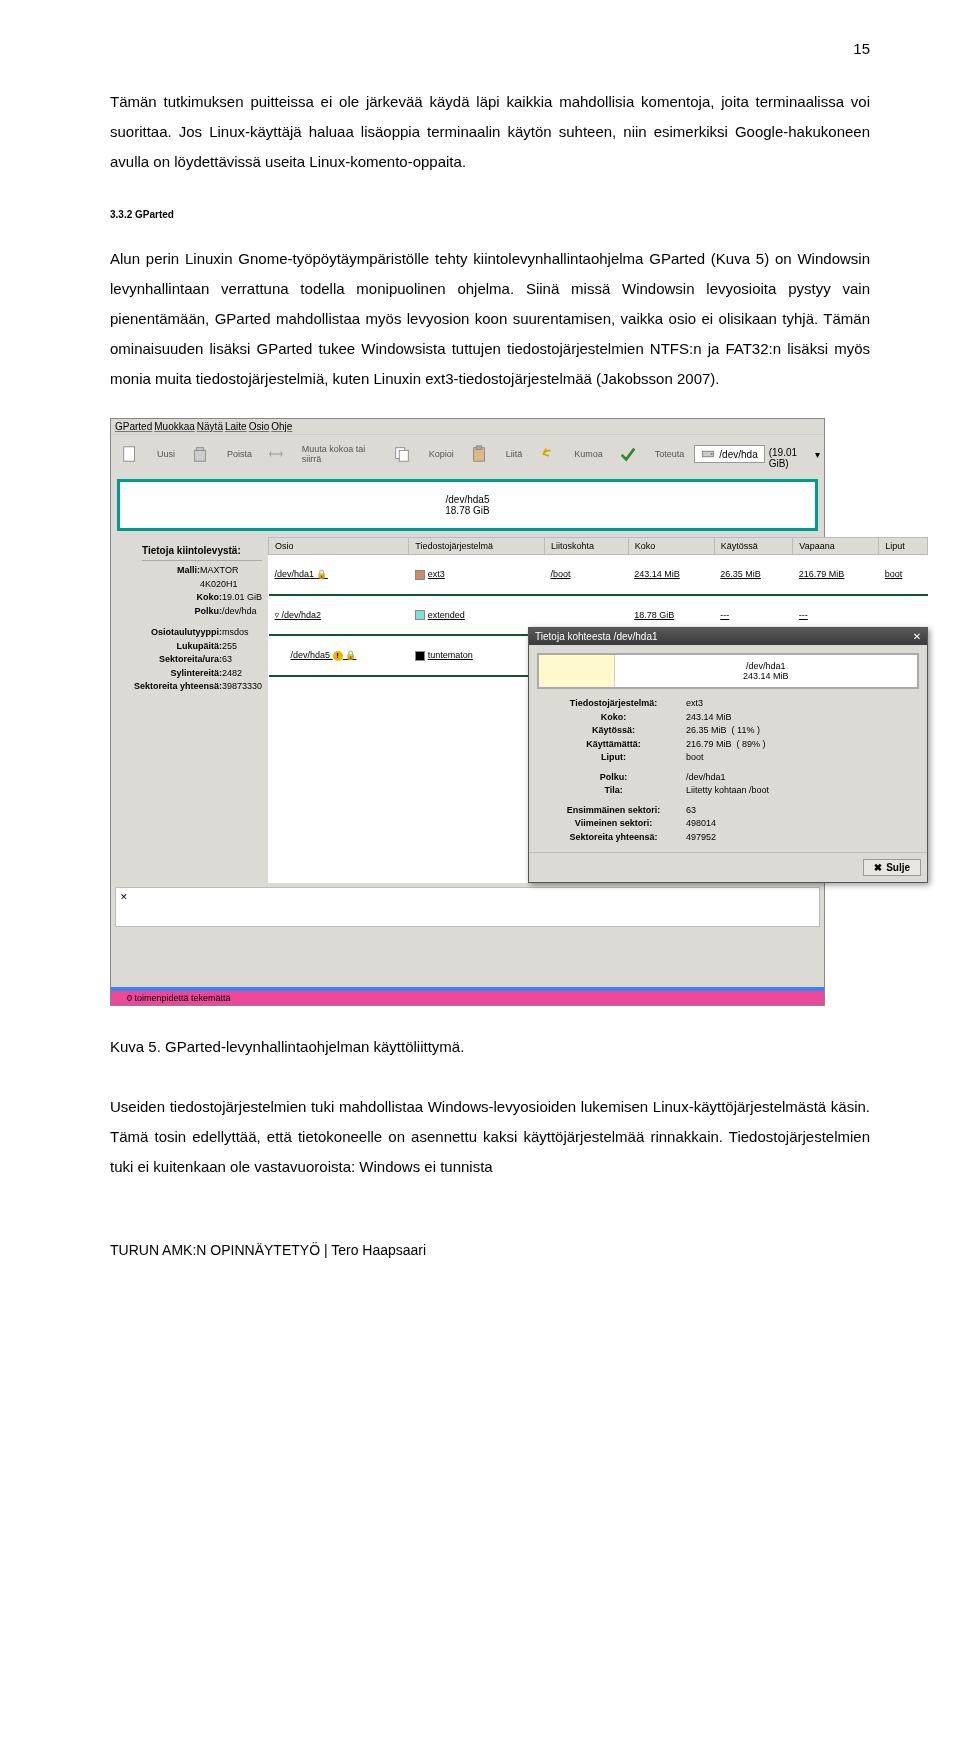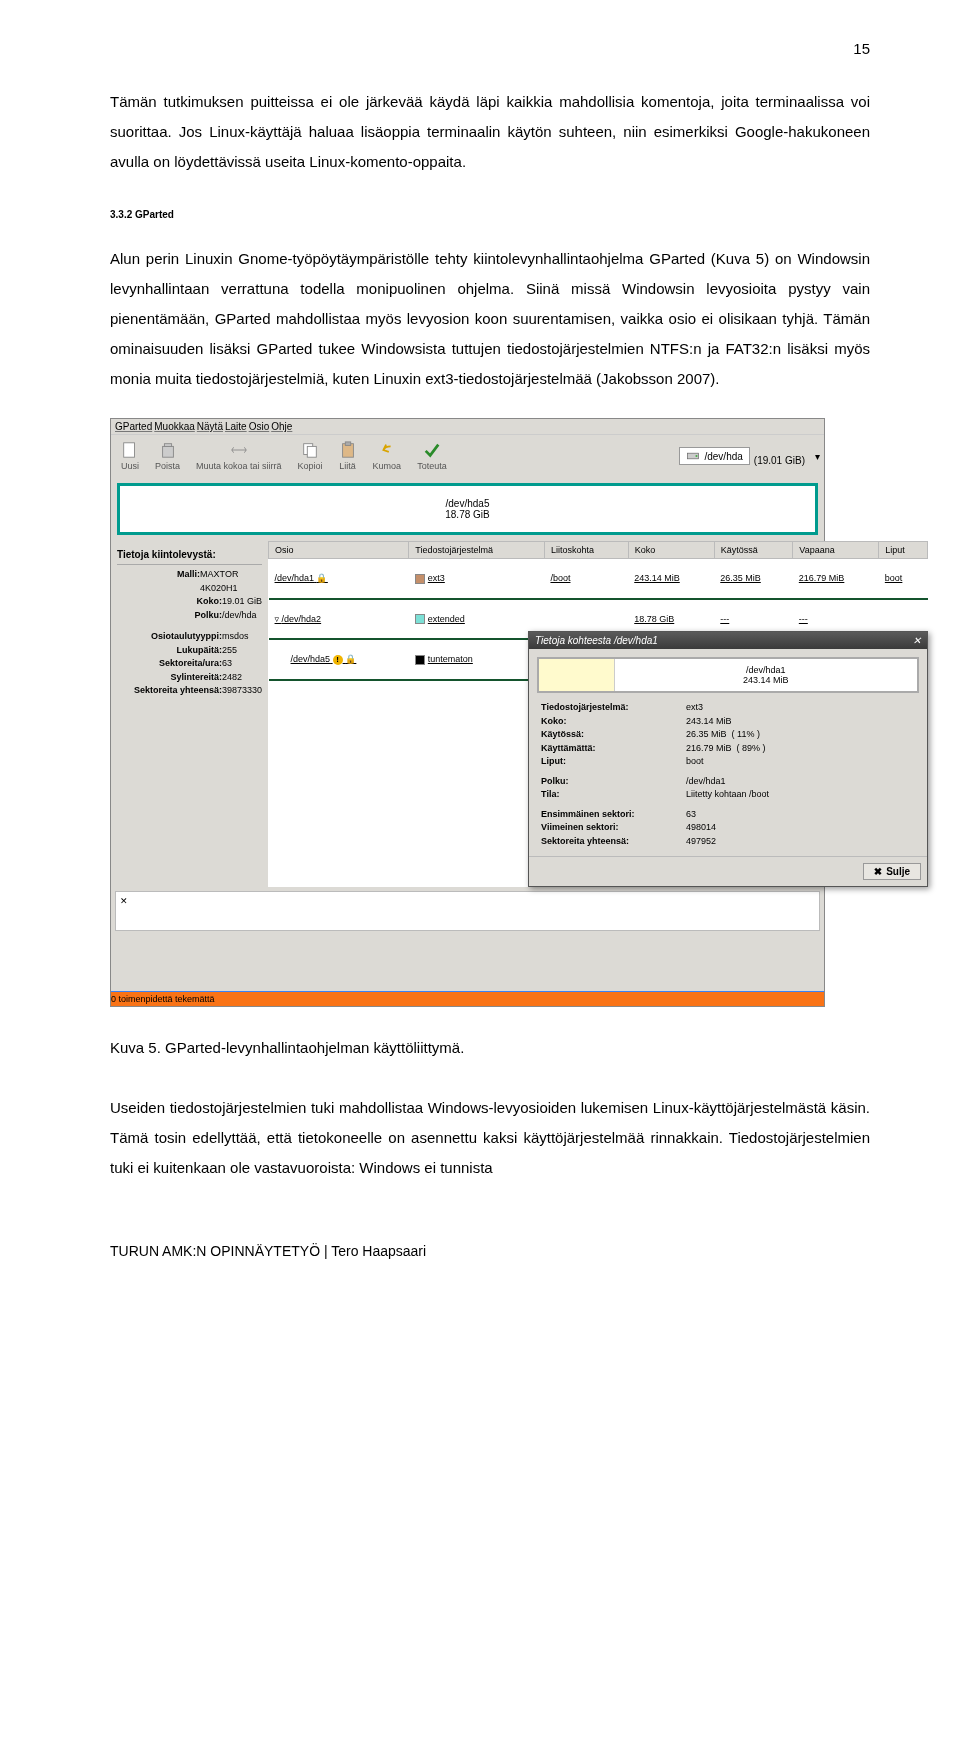--- a/index.html
+++ b/index.html
@@ -45,26 +45,26 @@
   .toolbar {
     background: #dcdad5;
     padding: 4px 4px;
     display: flex;
     align-items: center;
     gap: 4px;
     border-top: 1px solid #ccc;
   }
   .toolbtn {
     display: flex;
-    flex-direction: column;
+    flex-direction: row;
     align-items: center;
     padding: 2px 6px;
     font-size: 9px;
     color: #555;
-    gap: 2px;
+    gap: 18px;
   }
   .toolbtn svg { width: 18px; height: 18px; }
   .toolbar-right {
     margin-left: auto;
     display: flex;
     align-items: center;
     gap: 4px;
   }
   .disk-select {
     background: #fff;
@@ -94,20 +94,21 @@
     padding: 6px;
     font-size: 9px;
     line-height: 1.5;
   }
   .info-title {
     font-weight: bold;
     border-bottom: 1px solid #aaa;
     padding-bottom: 2px;
     margin-bottom: 3px;
     font-size: 10px;
+    margin-left: 25px;
   }
   .info-panel .kv { display: flex; }
   .info-panel .k { font-weight: bold; width: 105px; text-align: right; }
   .table-panel { flex: 1; background: #fff; }
   .part-table { width: 100%; border-collapse: collapse; font-size: 9px; }
   .part-table th {
     background: #dcdad5;
     text-align: left;
     font-weight: normal;
     padding: 3px 6px;
@@ -136,21 +137,20 @@
     font-size: 9px;
   }
   .dialog-title {
     background: linear-gradient(#5a5a5a, #3a3a3a);
     color: #fff;
     padding: 3px 6px;
     display: flex;
     justify-content: space-between;
     align-items: center;
     font-size: 10px;
-    font-style: italic;
   }
   .dialog-vis {
     margin: 8px;
     border: 2px solid #aaa;
     background: #fff;
     height: 36px;
     display: flex;
   }
   .dialog-vis-fill {
     background: #fffacd;
@@ -163,40 +163,40 @@
     flex-direction: column;
     align-items: center;
     justify-content: center;
     font-size: 9px;
   }
   .dialog-body {
     padding: 0 12px 8px 12px;
     line-height: 1.5;
   }
   .dialog-body .kv { display: flex; }
-  .dialog-body .k { font-weight: bold; width: 145px; }
+  .dialog-body .k { font-weight: bold; width: 145px; text-align: center; }
   .dialog-footer {
     text-align: right;
     padding: 6px;
     border-top: 1px solid #bbb;
   }
   .close-btn {
     display: inline-flex;
     align-items: center;
     gap: 4px;
     background: #e8e6e1;
     border: 1px solid #999;
     padding: 2px 10px;
     font-size: 10px;
     font-weight: bold;
   }
   .statusbar {
-    background: #f97316;
-    border-top: 1px solid #3b82f6;
-    padding: 2px 0;
+    background: #ec4899;
+    border-top: 4px solid #3b82f6;
+    padding: 2px 16px;
     font-size: 9px;
     margin-top: 60px;
   }
   .pending-bar {
     background: #fff;
     border: 1px solid #bbb;
     margin: 4px;
     min-height: 40px;
     display: flex;
     align-items: flex-start;

